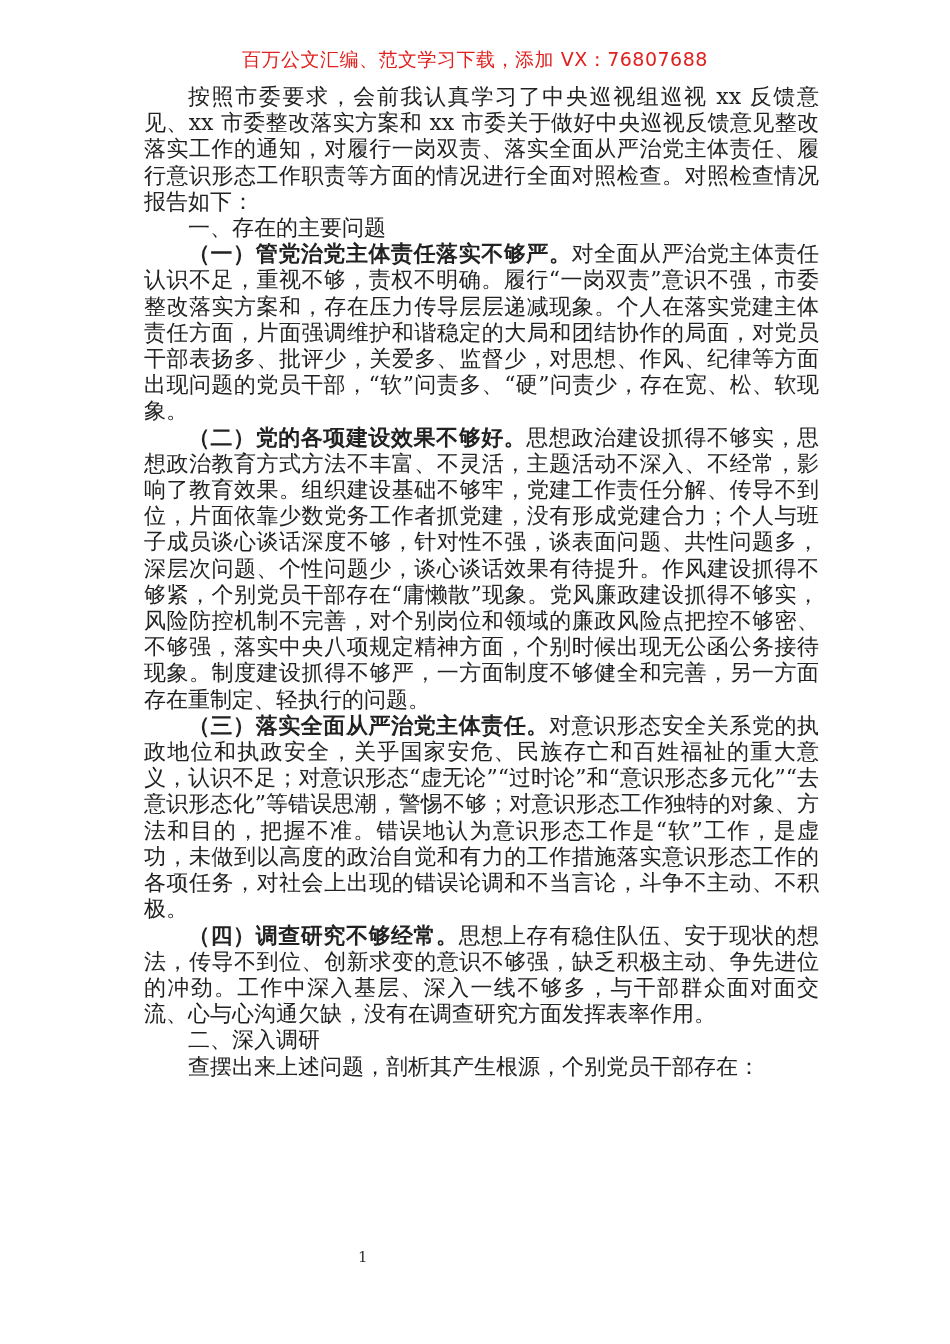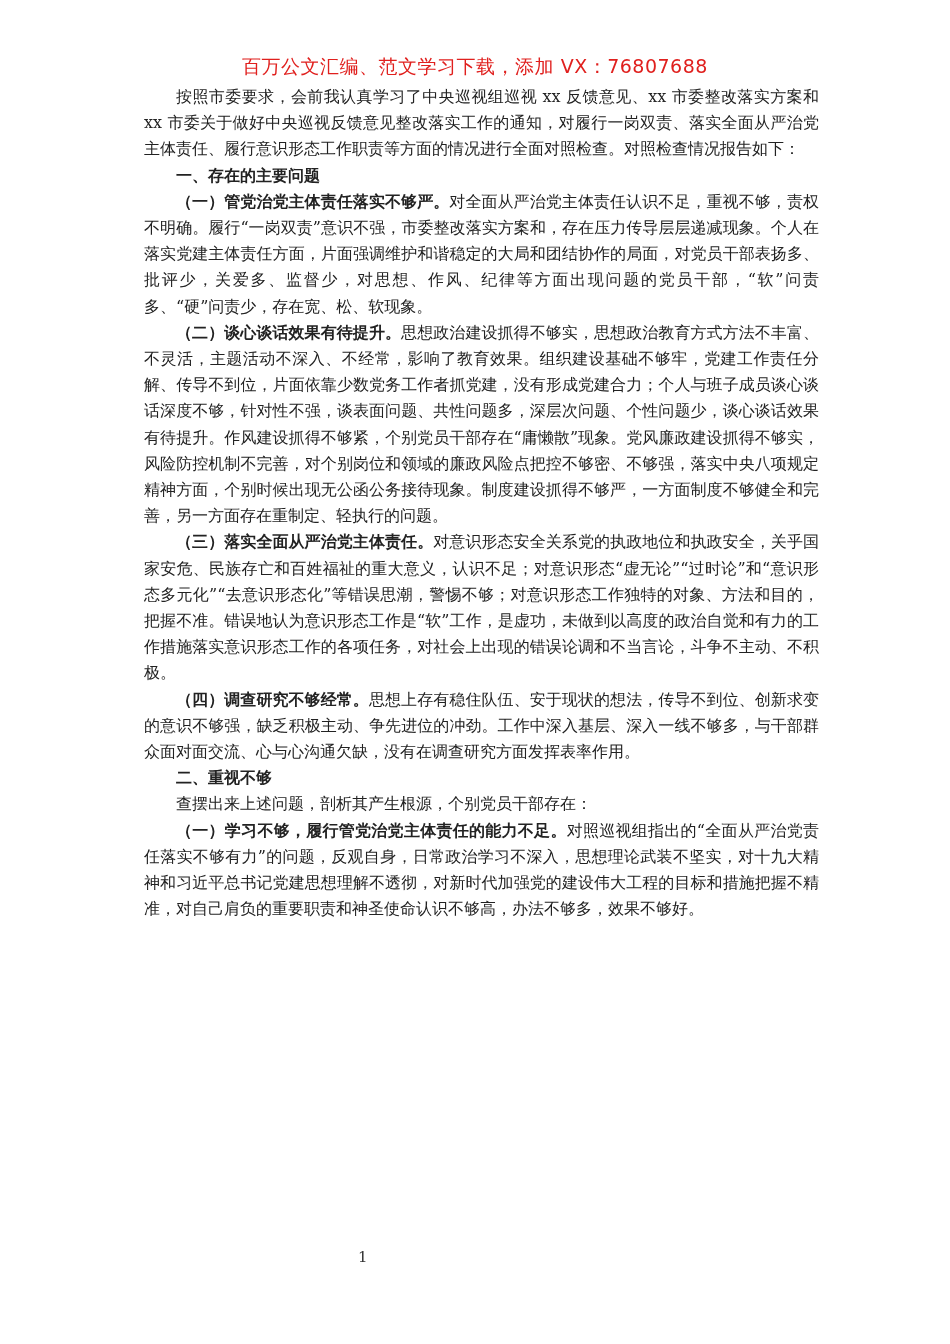--- a/index.html
+++ b/index.html
@@ -1,41 +1,40 @@
 <!DOCTYPE html>
 <html><head>
 <meta charset="utf-8">
 <style>
   html, body { margin: 0; padding: 0; background: #ffffff; }
   body { width: 950px; height: 1344px; position: relative; overflow: hidden;
          font-family: "DejaVu Serif", "Liberation Serif", serif; color: #222; }
   .header { position: absolute; top: 47px; left: 0; width: 950px; text-align: center;
             font-family: "DejaVu Sans", "Liberation Sans", sans-serif; font-size: 19px;
-            color: #e0201e; letter-spacing: 0.5px; margin-top: 7px; }
+            color: #e0201e; letter-spacing: 0.5px; }
   .body { position: absolute; top: 84px; left: 144px; width: 675px;
-          font-size: 16px; line-height: 26.2px; text-align: justify; }
+          font-size: 22px; line-height: 26.2px; text-align: justify; }
   .body p { margin: 0; text-indent: 2em; }
-  .body p.heading { font-family: "DejaVu Sans", "Liberation Sans", sans-serif; font-weight: bold; }
+  .body p.heading { font-family: "DejaVu Sans", "Liberation Sans", sans-serif; font-weight: normal; }
   .lead { font-family: Liberation Sans, sans-serif; font-weight: bold; }
   .page-number { position: absolute; top: 1248px; left: 358px; font-size: 15px; color: #333; }
 </style>
 </head>
 <body>
 
 <div class="header">百万公文汇编、范文学习下载，添加 VX：76807688</div>
 
 <div class="body">
   <p>按照市委要求，会前我认真学习了中央巡视组巡视 xx 反馈意见、xx 市委整改落实方案和 xx 市委关于做好中央巡视反馈意见整改落实工作的通知，对履行一岗双责、落实全面从严治党主体责任、履行意识形态工作职责等方面的情况进行全面对照检查。对照检查情况报告如下：</p>
 
   <p class="heading">一、存在的主要问题</p>
 
   <p><span class="lead">（一）管党治党主体责任落实不够严。</span><span>对全面从严治党主体责任认识不足，重视不够，责权不明确。履行“一岗双责”意识不强，市委整改落实方案和，存在压力传导层层递减现象。个人在落实党建主体责任方面，片面强调维护和谐稳定的大局和团结协作的局面，对党员干部表扬多、批评少，关爱多、监督少，对思想、作风、纪律等方面出现问题的党员干部，“软”问责多、“硬”问责少，存在宽、松、软现象。</span></p>
-  <p><span class="lead">（二）谈心谈话效果有待提升。</span><span>思想政治建设抓得不够实，思想政治教育方式方法不丰富、不灵活，主题活动不深入、不经常，影响了教育效果。组织建设基础不够牢，党建工作责任分解、传导不到位，片面依靠少数党务工作者抓党建，没有形成党建合力；个人与班子成员谈心谈话深度不够，针对性不强，谈表面问题、共性问题多，深层次问题、个性问题少，谈心谈话效果有待提升。作风建设抓得不够紧，个别党员干部存在“庸懒散”现象。党风廉政建设抓得不够实，风险防控机制不完善，对个别岗位和领域的廉政风险点把控不够密、不够强，落实中央八项规定精神方面，个别时候出现无公函公务接待现象。制度建设抓得不够严，一方面制度不够健全和完善，另一方面存在重制定、轻执行的问题。</span></p>
+  <p><span class="lead">（二）党的各项建设效果不够好。</span><span>思想政治建设抓得不够实，思想政治教育方式方法不丰富、不灵活，主题活动不深入、不经常，影响了教育效果。组织建设基础不够牢，党建工作责任分解、传导不到位，片面依靠少数党务工作者抓党建，没有形成党建合力；个人与班子成员谈心谈话深度不够，针对性不强，谈表面问题、共性问题多，深层次问题、个性问题少，谈心谈话效果有待提升。作风建设抓得不够紧，个别党员干部存在“庸懒散”现象。党风廉政建设抓得不够实，风险防控机制不完善，对个别岗位和领域的廉政风险点把控不够密、不够强，落实中央八项规定精神方面，个别时候出现无公函公务接待现象。制度建设抓得不够严，一方面制度不够健全和完善，另一方面存在重制定、轻执行的问题。</span></p>
   <p><span class="lead">（三）落实全面从严治党主体责任。</span><span>对意识形态安全关系党的执政地位和执政安全，关乎国家安危、民族存亡和百姓福祉的重大意义，认识不足；对意识形态“虚无论”“过时论”和“意识形态多元化”“去意识形态化”等错误思潮，警惕不够；对意识形态工作独特的对象、方法和目的，把握不准。错误地认为意识形态工作是“软”工作，是虚功，未做到以高度的政治自觉和有力的工作措施落实意识形态工作的各项任务，对社会上出现的错误论调和不当言论，斗争不主动、不积极。</span></p>
   <p><span class="lead">（四）调查研究不够经常。</span><span>思想上存有稳住队伍、安于现状的想法，传导不到位、创新求变的意识不够强，缺乏积极主动、争先进位的冲劲。工作中深入基层、深入一线不够多，与干部群众面对面交流、心与心沟通欠缺，没有在调查研究方面发挥表率作用。</span></p>
 
-  <p class="heading">二、重视不够</p>
+  <p class="heading">二、深入调研</p>
   <p>查摆出来上述问题，剖析其产生根源，个别党员干部存在：</p>
 
-  <p><span class="lead">（一）学习不够，履行管党治党主体责任的能力不足。</span><span>对照巡视组指出的“全面从严治党责任落实不够有力”的问题，反观自身，日常政治学习不深入，思想理论武装不坚实，对十九大精神和习近平总书记党建思想理解不透彻，对新时代加强党的建设伟大工程的目标和措施把握不精准，对自己肩负的重要职责和神圣使命认识不够高，办法不够多，效果不够好。</span></p>
 </div>
 
 <div class="page-number">1</div>
 
 </body></html>

